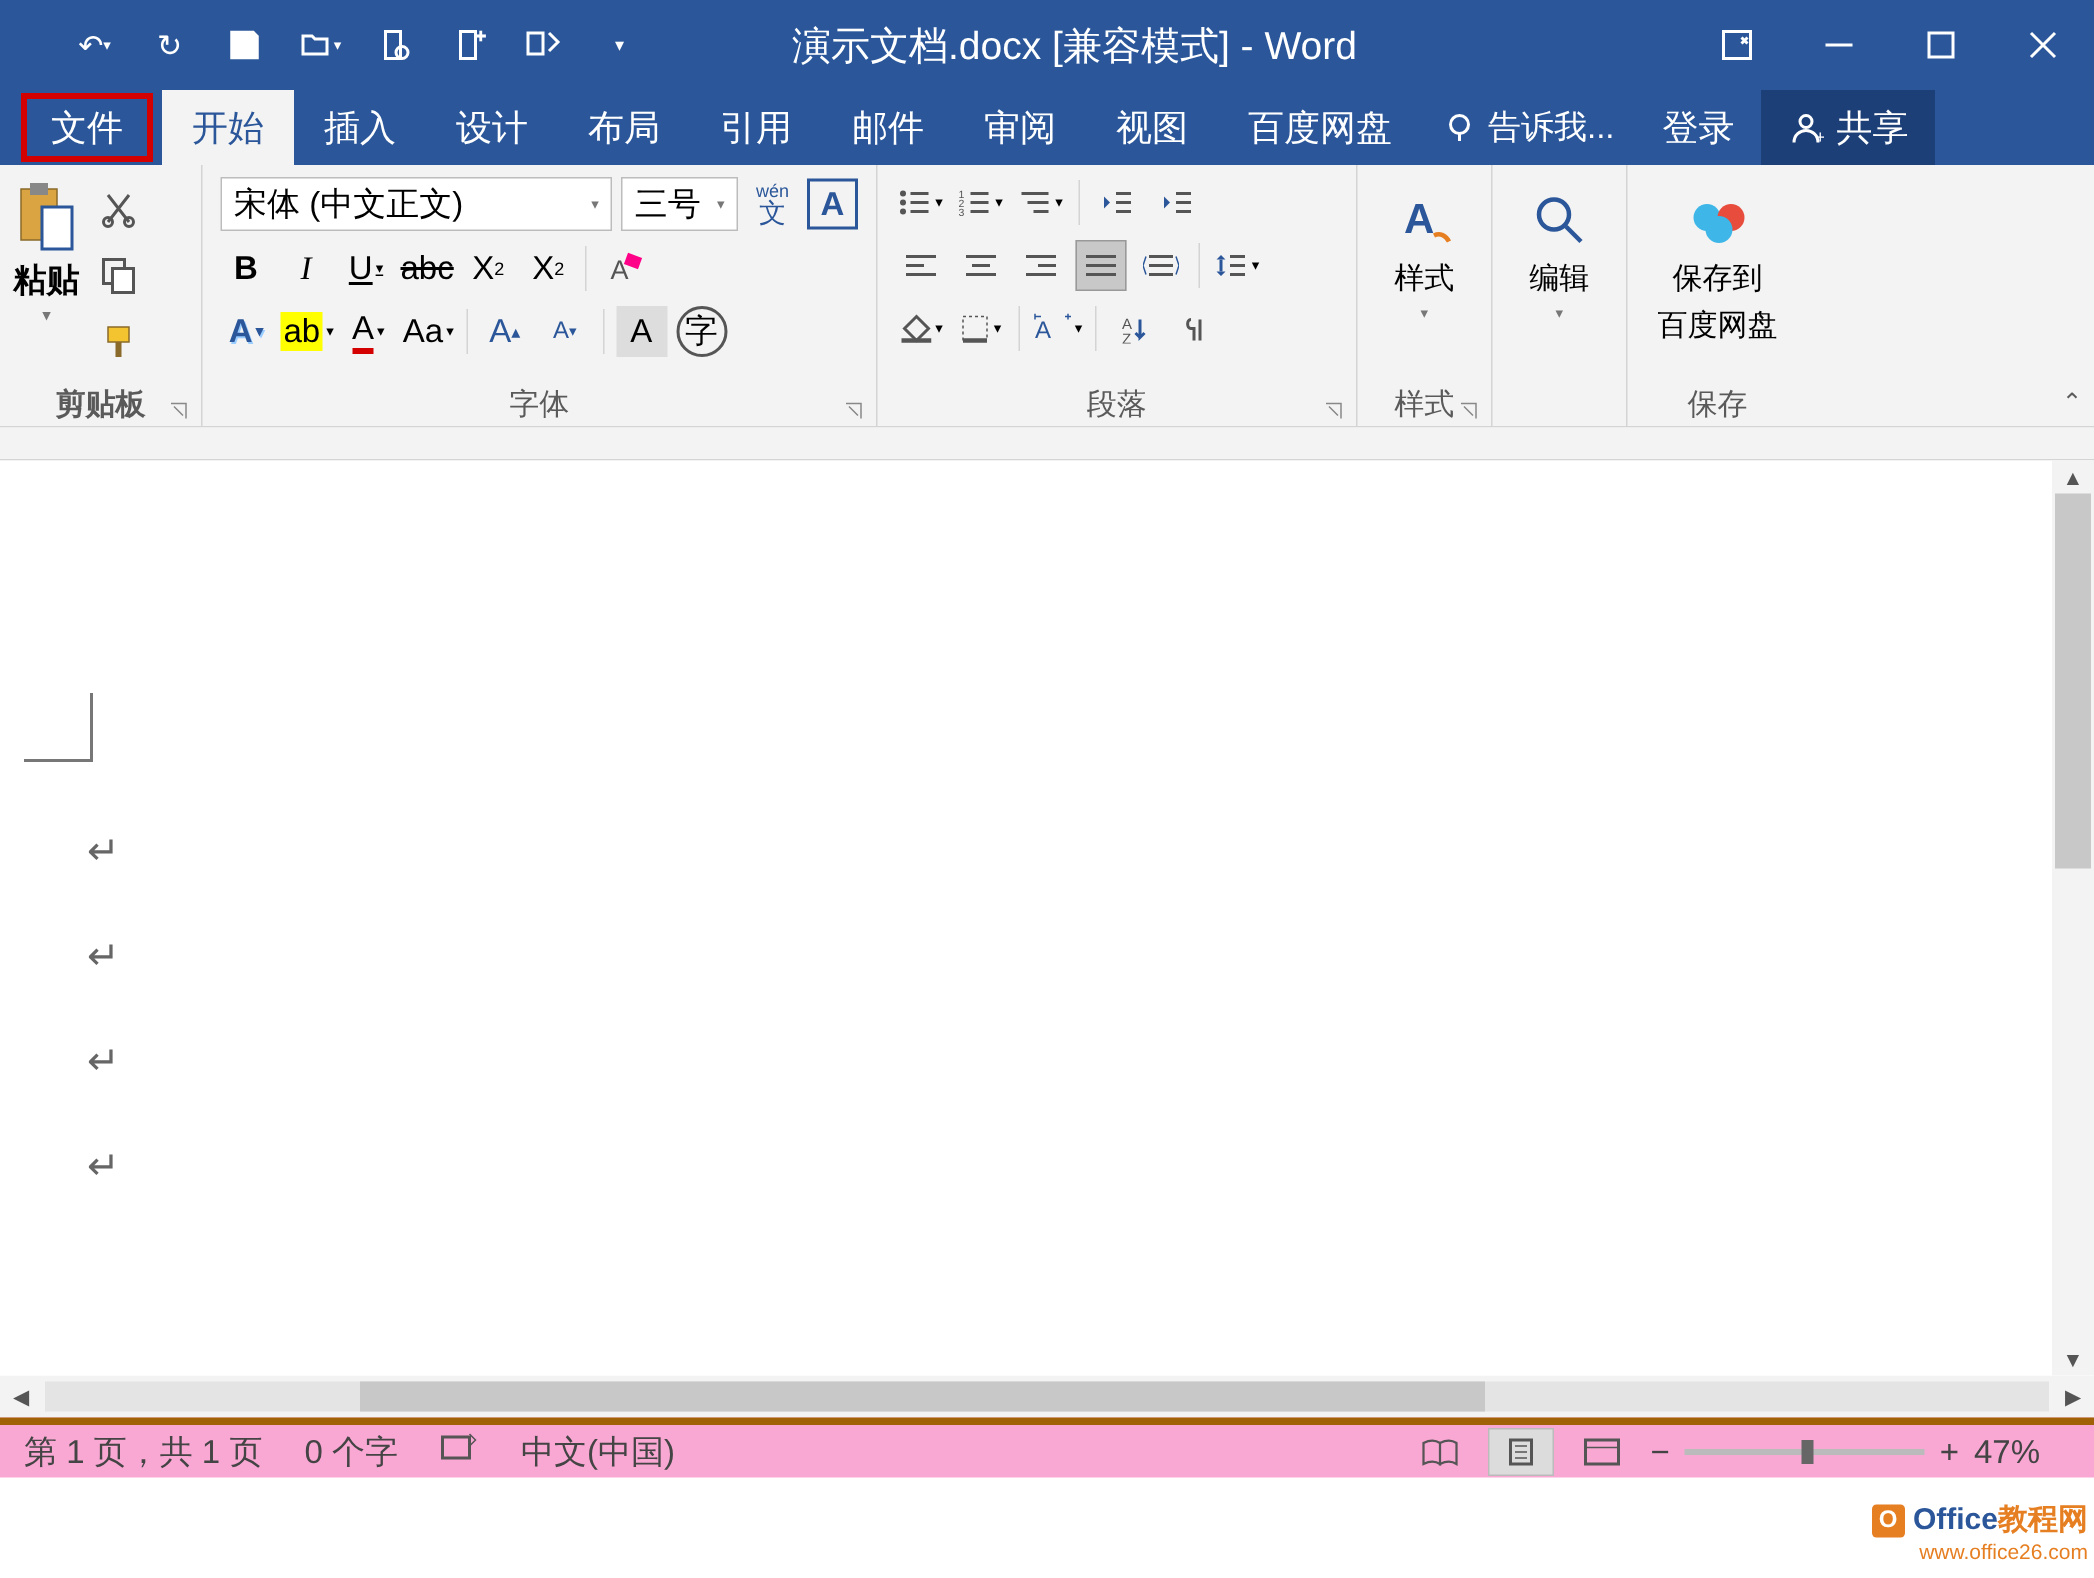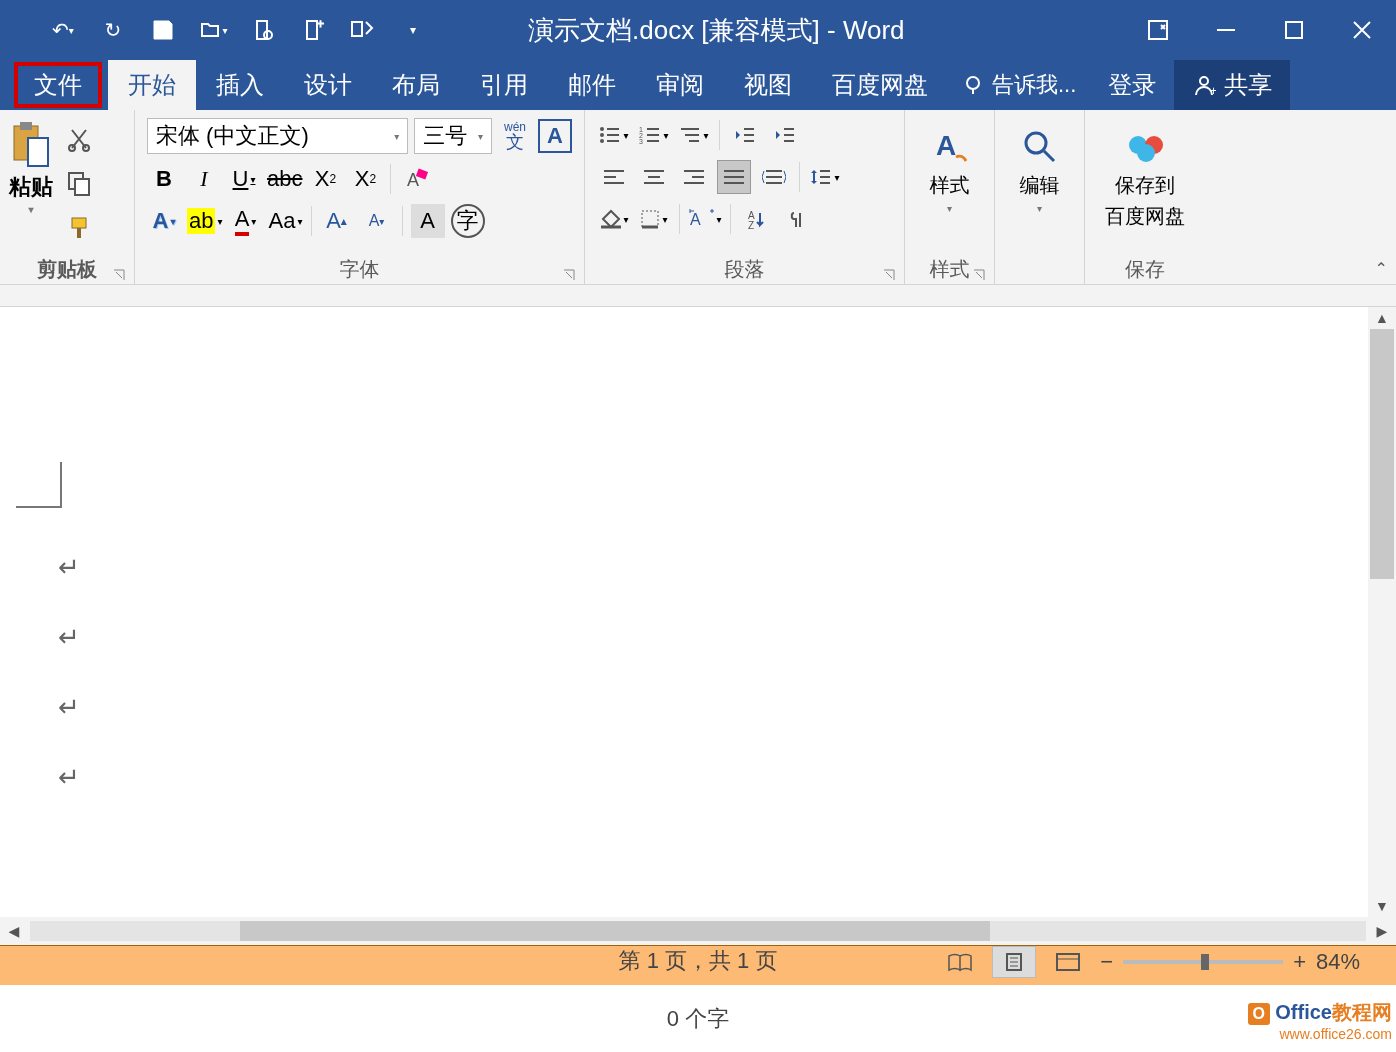--- a/index.html
+++ b/index.html
@@ -71,21 +71,21 @@
 .vscroll .arrow { height:22px; display:flex; align-items:center; justify-content:center; cursor:pointer; color:#555; font-size:14px; }
 .vscroll .track { flex:1; position:relative; }
 .vscroll .thumb { position:absolute; top:0; left:2px; right:2px; height:250px; background:#c8c8c8; cursor:pointer; }
 
 .hscroll { height:28px; background:#f3f3f3; display:flex; align-items:center; }
 .hscroll .arrow { width:28px; height:28px; display:flex; align-items:center; justify-content:center; cursor:pointer; color:#555; font-size:14px; }
 .hscroll .track { flex:1; height:20px; background:#e4e4e4; position:relative; margin:0 2px; }
 .hscroll .thumb { position:absolute; left:210px; width:750px; top:0; bottom:0; background:#c8c8c8; cursor:pointer; }
 
 
-.status { height:40px; background:#fdba74; border-top:1px solid #a16207; display:flex; align-items:center; font-size:22px; color:#444; padding:0 16px; gap:28px; position:relative;flex-direction:column; }
+.status { height:40px; background:#f9a8d4; border-top:5px solid #a16207; display:flex; align-items:center; font-size:22px; color:#444; padding:0 16px; gap:28px; position:relative; }
 .status .views { position:absolute; right:0; display:flex; align-items:center; gap:10px; padding-right:10px; }
 .viewbtn { width:44px; height:32px; display:flex; align-items:center; justify-content:center; border:1px solid transparent; cursor:pointer; }
 .viewbtn.active { background:#dcdcdc; border-color:#bbb; }
 .zoom { display:flex; align-items:center; gap:10px; }
 .zoom .track { width:160px; height:4px; background:#bbb; position:relative; cursor:pointer; }
 .zoom .knob { position:absolute; left:78px; top:-6px; width:8px; height:16px; background:#666; }
 
 .watermark { position:absolute; right:4px; bottom:10px; font-size:20px; font-weight:bold; }
 .watermark .t1 { color:#2b579a; }
 .watermark .t2 { color:#e67e22; }
@@ -557,21 +557,21 @@
           <line x1="2" y1="7" x2="24" y2="7" stroke="#555"></line>
         </svg>
       </div>
     <div class="zoom">
       <span style="cursor:pointer;font-size:22px">−</span>
       <div class="track">
           <div class="knob"></div>
         </div>
       <span style="cursor:pointer;font-size:22px">+</span>
     </div>
-    <span style="width:70px">84%</span>
+    <span style="width:70px">47%</span>
   </div>
 </div>
 
 <div class="watermark">
   <span style="display:inline-block;width:22px;height:22px;background:#e67e22;color:#fff;text-align:center;border-radius:3px;font-size:16px;line-height:22px;vertical-align:middle">O</span>
   <span class="t1">Office</span><span class="t2">教程网</span>
   <span class="url">www.office26.com</span>
 </div>
 
 </body></html>

